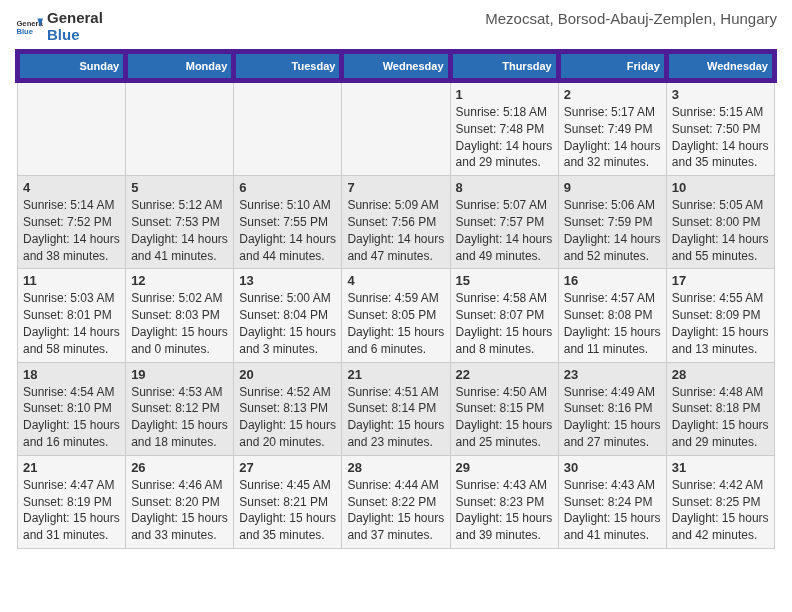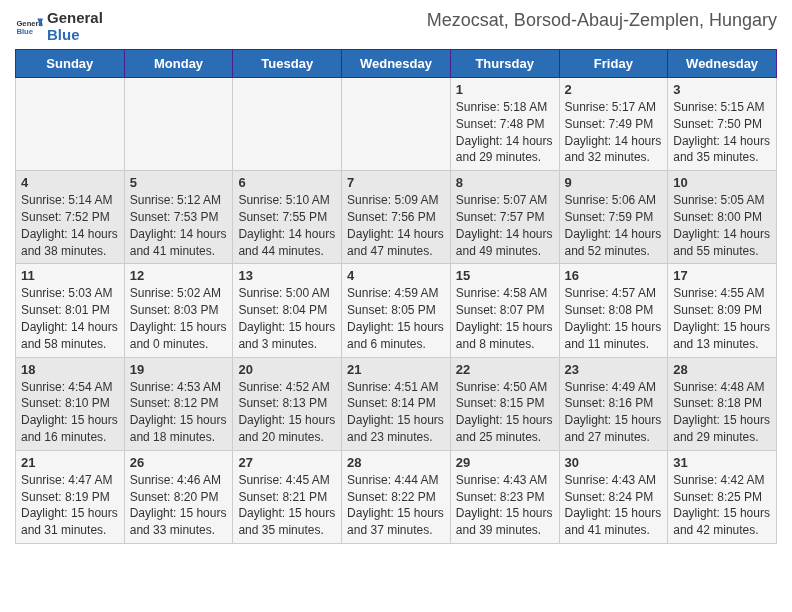--- a/index.html
+++ b/index.html
@@ -27,36 +27,36 @@
     }
     .title-section {
       text-align: right;
     }
     .calendar-title {
       font-size: 32px;
       font-weight: bold;
       color: #333;
     }
     .calendar-subtitle {
-      font-size: 18px;
+      font-size: 15px;
       color: #555;
     }
     table {
       width: 100%;
       border-collapse: collapse;
       font-size: 11px;
     }
     thead tr th {
       background-color: #2a6db5;
       color: #fff;
       padding: 6px 4px;
-      text-align: center;
-      font-size: 13px;
+      text-align: right;
+      font-size: 11px;
       font-weight: bold;
-      border: 1px solid #4c1d95;
+      border: 5px solid #4c1d95;
     }
     tbody tr td {
       border: 1px solid #ccc;
       vertical-align: top;
       padding: 4px 5px;
       width: 14.28%;
       min-height: 70px;
       background: #fff;
     }
     tbody tr:nth-child(odd) td {

